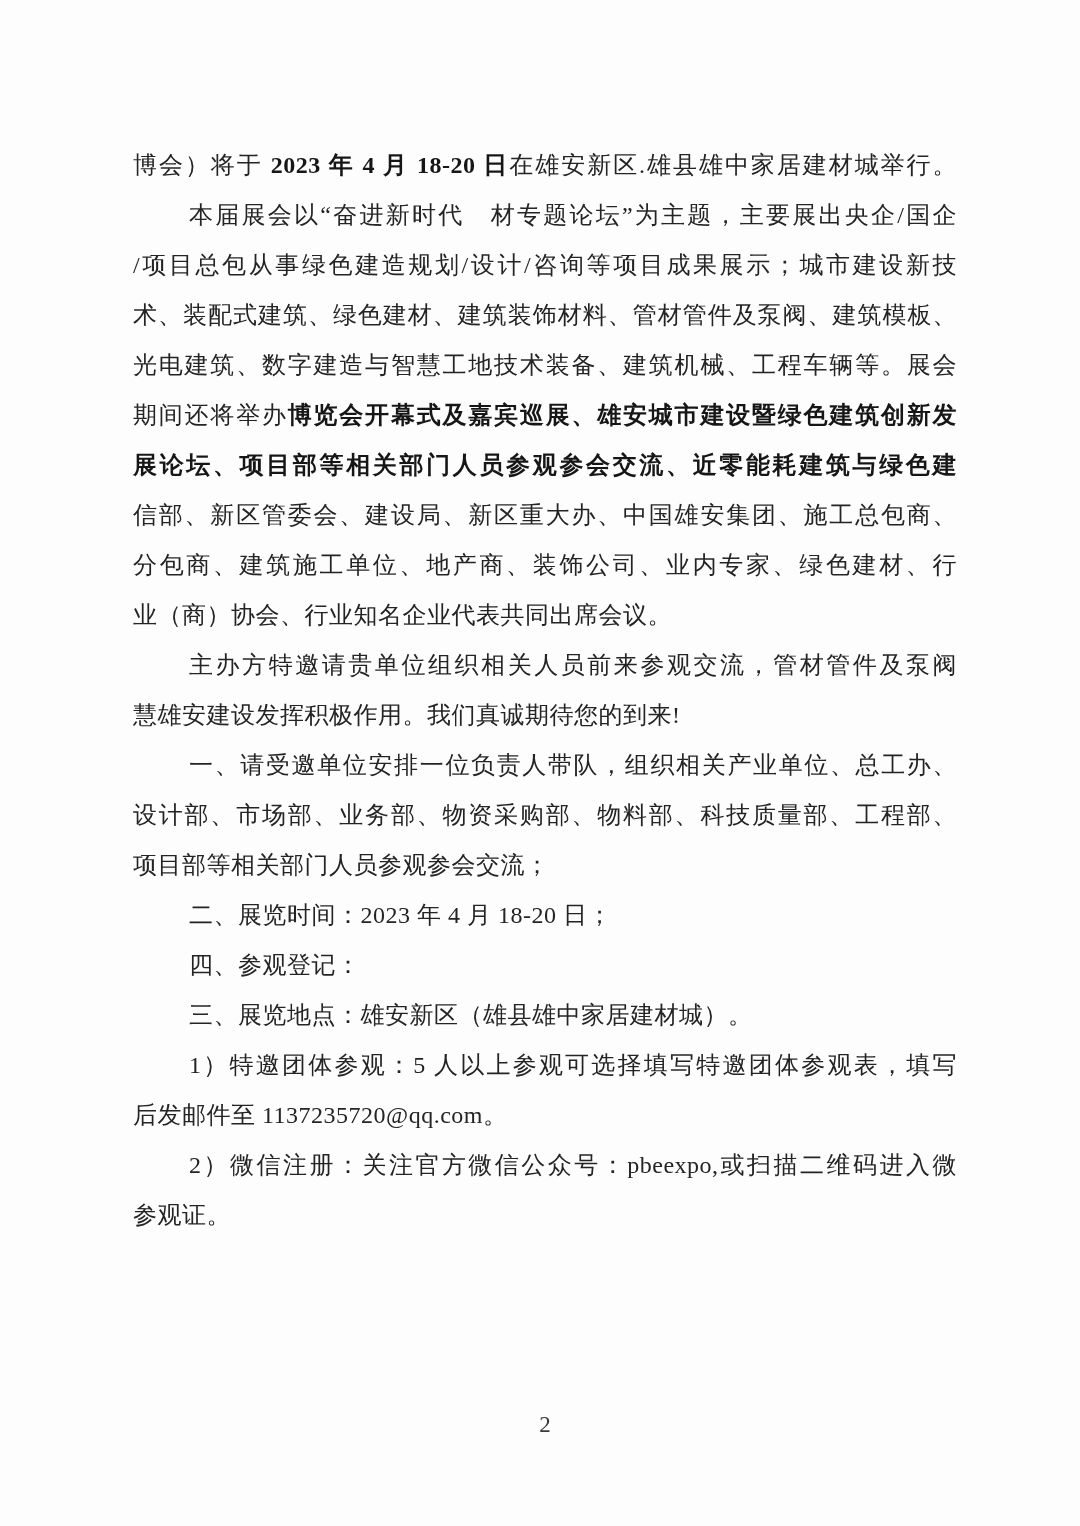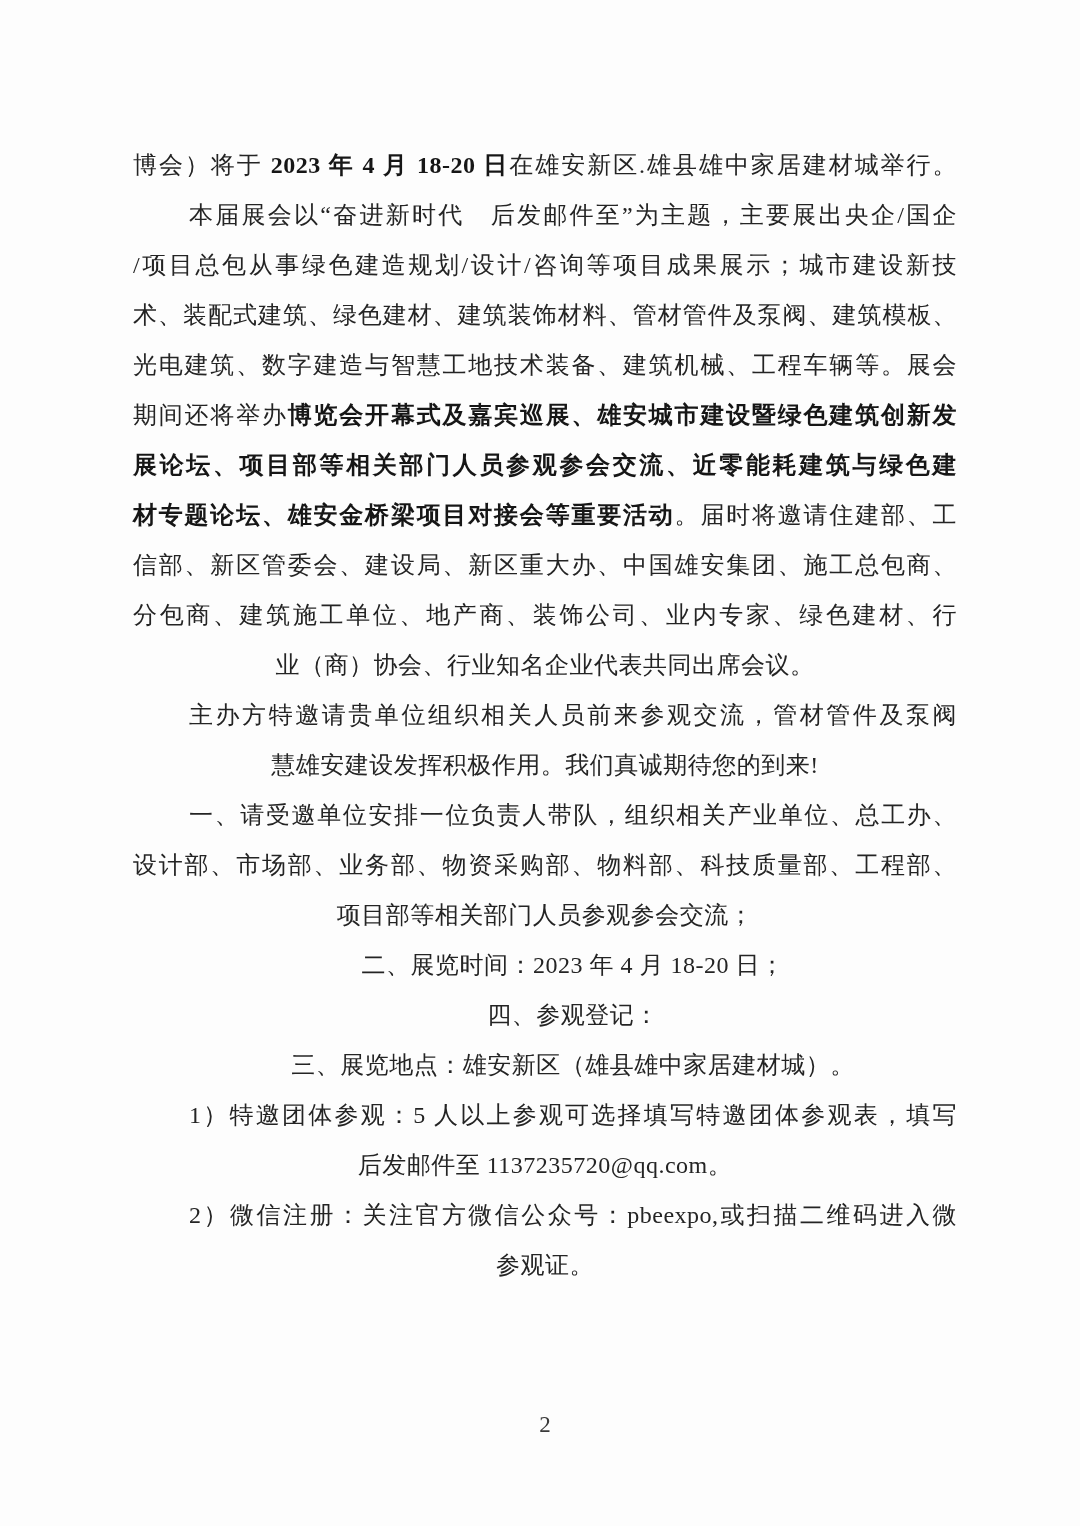--- a/index.html
+++ b/index.html
@@ -20,21 +20,21 @@
     position: absolute;
     left: 133px;
     top: 140px;
     width: 824px;
   }
   .line {
     font-size: 24px;
     line-height: 50px;
     height: 50px;
     white-space: normal;
-    text-align: center;
+    text-align: left;
     letter-spacing: 0.5px;
   }
   .line.just {
     text-align: justify;
     text-align-last: justify;
   }
   .line.ind {
     text-indent: 56px;
   }
   .line .b {
@@ -51,27 +51,26 @@
     line-height: 40px;
     color: #3a3a3a;
   }
 </style>
 </head>
 <body>
 
 <div class="page">
   <div class="doc-body">
       <div class="line just"><span>博会）将于 </span><span class="b">2023 年 4 月 18-20 日</span><span>在雄安新区.雄县雄中家居建材城举行。</span></div>
-      <div class="line just ind"><span>本届展会以“奋进新时代　后发邮件至”为主题，主要展出央企/国企</span></div>
+      <div class="line just ind"><span>本届展会以“奋进新时代　材专题论坛”为主题，主要展出央企/国企</span></div>
       <div class="line just"><span>/项目总包从事绿色建造规划/设计/咨询等项目成果展示；城市建设新技</span></div>
       <div class="line just"><span>术、装配式建筑、绿色建材、建筑装饰材料、管材管件及泵阀、建筑模板、</span></div>
       <div class="line just"><span>光电建筑、数字建造与智慧工地技术装备、建筑机械、工程车辆等。展会</span></div>
       <div class="line just"><span>期间还将举办</span><span class="b">博览会开幕式及嘉宾巡展、雄安城市建设暨绿色建筑创新发</span></div>
       <div class="line just"><span class="b">展论坛、项目部等相关部门人员参观参会交流、近零能耗建筑与绿色建</span></div>
-      <div class="line just"><span class="b">材专题论坛、雄安金桥梁项目对接会等重要活动</span><span>。届时将邀请住建部、工</span></div>
       <div class="line just"><span>信部、新区管委会、建设局、新区重大办、中国雄安集团、施工总包商、</span></div>
       <div class="line just"><span>分包商、建筑施工单位、地产商、装饰公司、业内专家、绿色建材、行</span></div>
       <div class="line"><span>业（商）协会、行业知名企业代表共同出席会议。</span></div>
       <div class="line just ind"><span>主办方特邀请贵单位组织相关人员前来参观交流，管材管件及泵阀</span></div>
       <div class="line"><span>慧雄安建设发挥积极作用。我们真诚期待您的到来!</span></div>
       <div class="line just ind"><span>一、请受邀单位安排一位负责人带队，组织相关产业单位、总工办、</span></div>
       <div class="line just"><span>设计部、市场部、业务部、物资采购部、物料部、科技质量部、工程部、</span></div>
       <div class="line"><span>项目部等相关部门人员参观参会交流；</span></div>
       <div class="line ind"><span>二、展览时间：2023 年 4 月 18-20 日；</span></div>
       <div class="line ind"><span>四、参观登记：</span></div>

